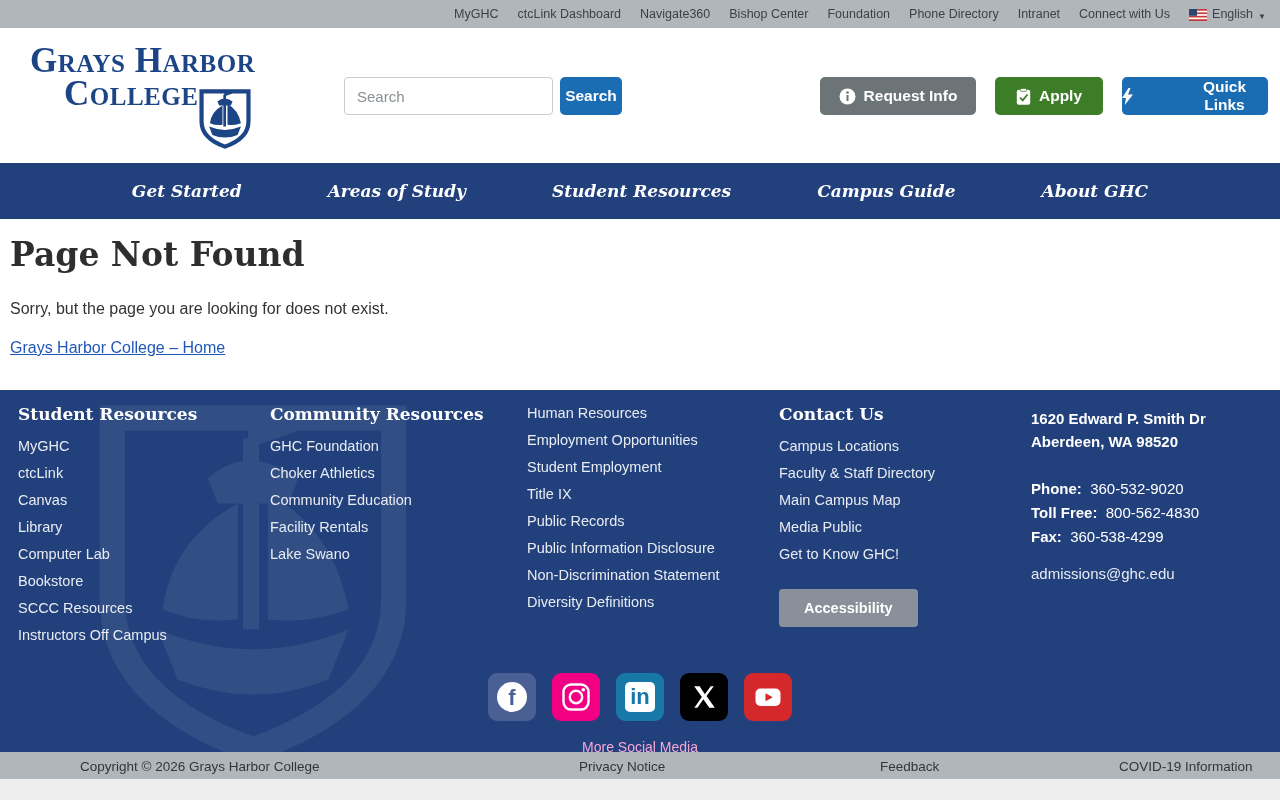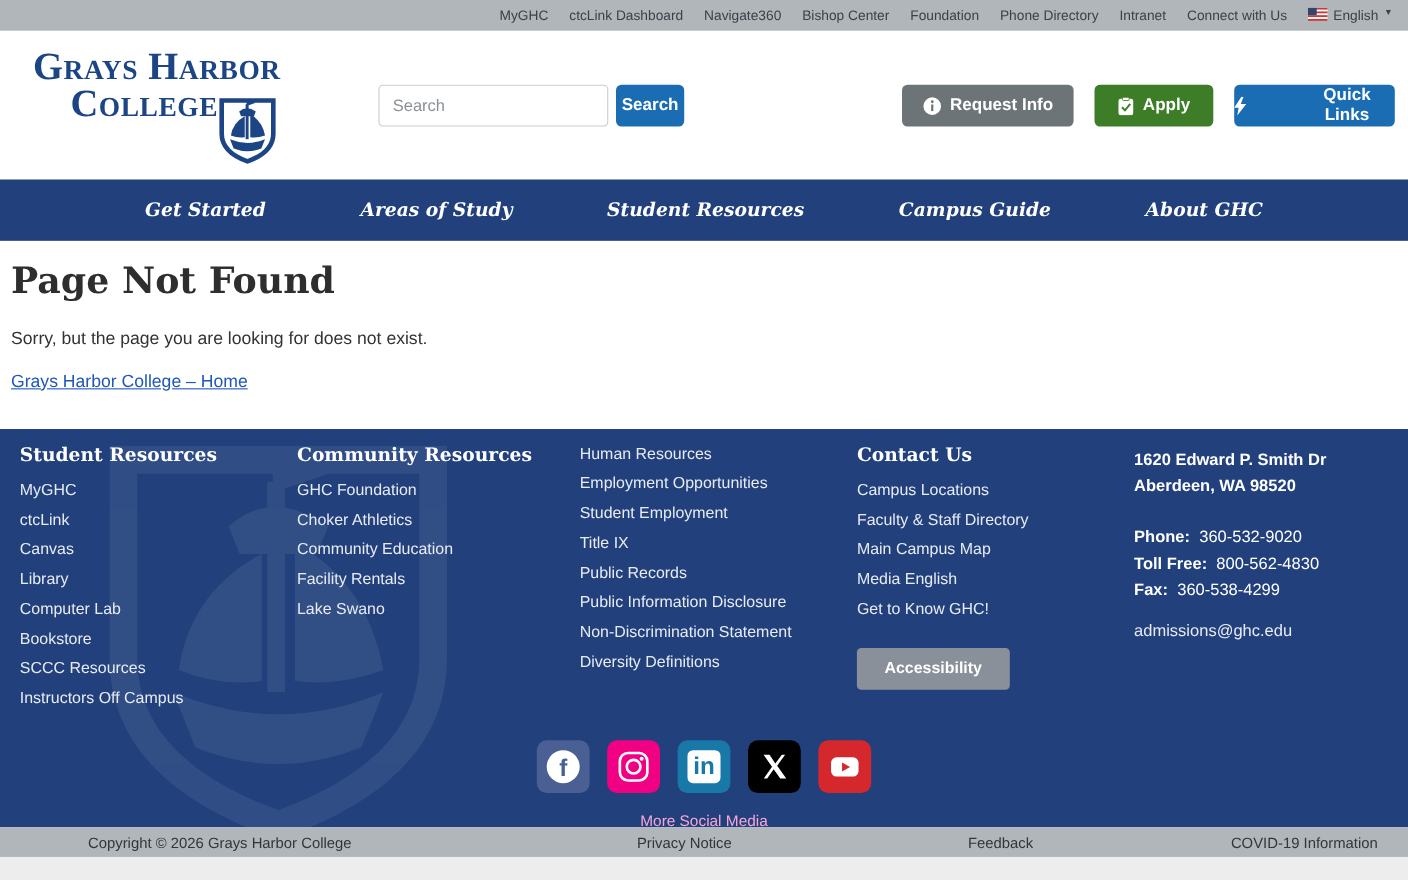--- a/index.html
+++ b/index.html
@@ -3,21 +3,21 @@
 <meta charset="utf-8">
 <style>
   * { margin:0; padding:0; box-sizing:border-box; }
   html,body { width:1280px; height:800px; overflow:hidden; background:#ededee;
     font-family:"Liberation Sans", sans-serif; }
 
   
   .topbar { height:28px; background:#b1b6bb; display:flex; align-items:center;
     justify-content:flex-end; gap:19px; padding-right:14px; }
   .topbar a { font-size:12.5px; color:#3b4247; text-decoration:none; cursor:pointer; }
-  .lang { display:flex; align-items:flex-start; gap:5px; font-size:12.5px; color:#3b4247; cursor:pointer; }
+  .lang { display:flex; align-items:flex-end; gap:5px; font-size:12.5px; color:#3b4247; cursor:pointer; }
   .lang .caret { font-size:8px; }
 
   
   .header { height:135px; background:#ffffff; position:relative;padding-left:44px; }
   .logo { position:absolute; left:30px; top:16px; width:260px; color:#1c4586;
     font-family:"Liberation Serif", serif; font-weight:bold; font-variant:small-caps; }
   .logo-line1 { font-size:35px; letter-spacing:.5px; line-height:34px; }
   .logo-line2 { font-size:35px; letter-spacing:.5px; line-height:32px; margin-left:34px; }
   .logo-crest { position:absolute; left:196px; top:60px; width:58px; height:62px; color:#1c4586; }
 
@@ -230,21 +230,21 @@
         <li><a>Non-Discrimination Statement</a></li>
         <li><a>Diversity Definitions</a></li>
       </ul>
     </div>
     <div class="fcol">
       <h3>Contact Us</h3>
       <ul>
         <li><a>Campus Locations</a></li>
         <li><a>Faculty &amp; Staff Directory</a></li>
         <li><a>Main Campus Map</a></li>
-        <li><a>Media English</a></li>
+        <li><a>Media Public</a></li>
         <li><a>Get to Know GHC!</a></li>
       </ul>
       <button class="btn-access">Accessibility</button>
     </div>
     <div class="contactcol">
       <div class="addr">
         <div>1620 Edward P. Smith Dr</div>
         <div>Aberdeen, WA 98520</div>
       </div>
       <div class="phones">

